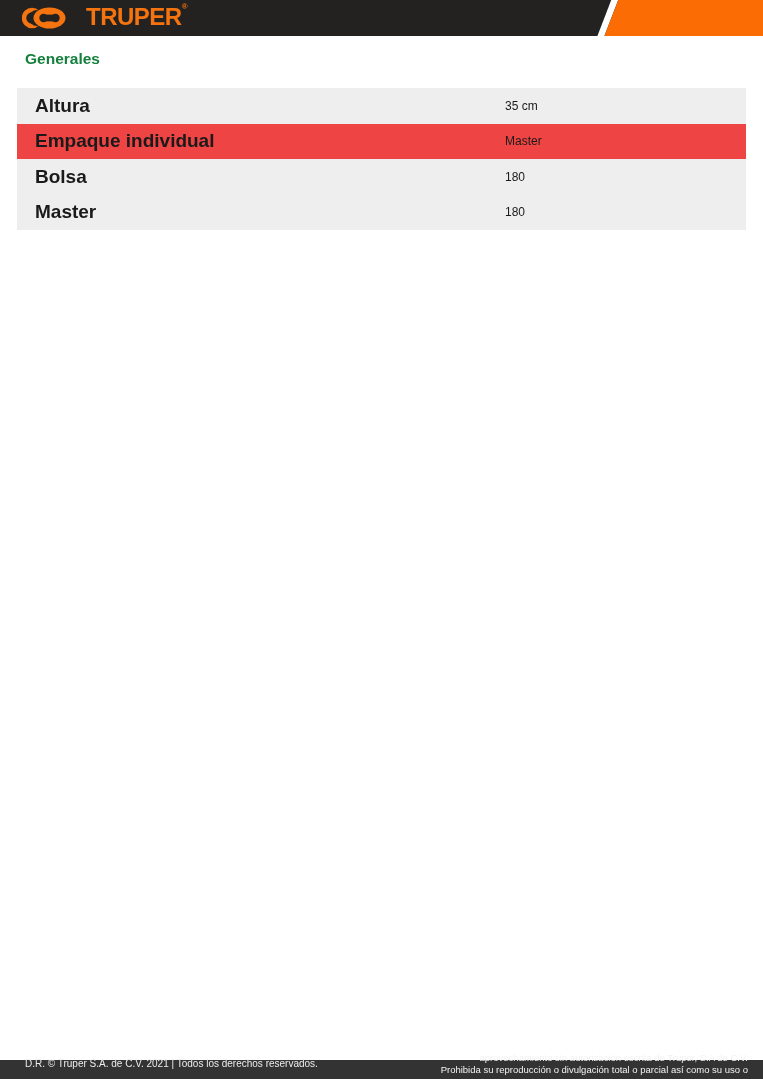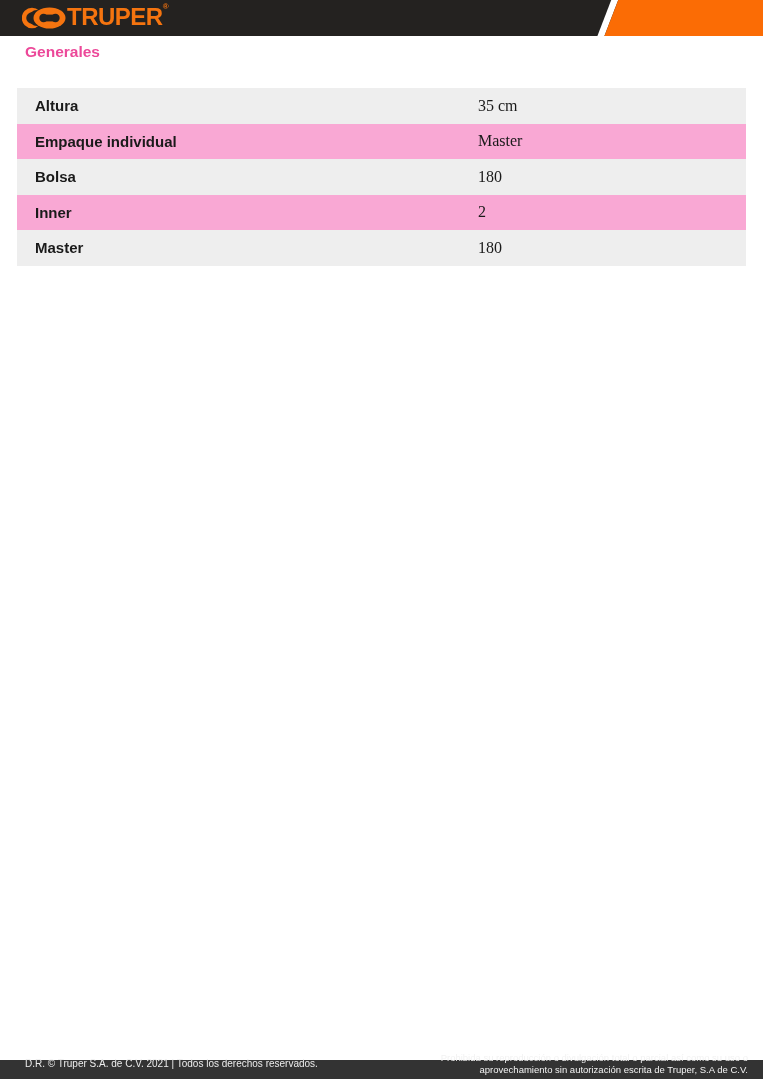--- a/index.html
+++ b/index.html
@@ -22,21 +22,21 @@
     width: 763px; height: 36px;
     background: #242220;
     overflow: hidden;
   }
   .logo {
     position: absolute;
     left: 22px; top: 0;
     height: 36px;
     display: flex;
     align-items: center;
-    gap: 1px;
+    gap: 20px;
   }
   .logo-icon { display: block; }
   .logo-word {
     color: #f5740f;
     font-size: 24px;
     font-weight: 800;
     letter-spacing: -0.5px;
     line-height: 1;
     position: relative;
     top: -1px;
@@ -61,52 +61,51 @@
     left: 619px; top: -2px;
     width: 220px; height: 42px;
     background: #fb6c05;
     transform: skewX(-21deg);
     transform-origin: 0 0;
   }
 
   
   .section-title {
     position: absolute;
-    left: 25px; top: 43px;
+    left: 25px; top: 50px;
     font-size: 15.5px;
     font-weight: 700;
-    color: #ec4899;
+    color: #15803d;
   }
   .spec-table {
     position: absolute;
     left: 17px; top: 88px;
     width: 729px;
   }
   .spec-row {
     position: relative;
     height: 35.5px;
     display: flex;
     align-items: center;
   }
   .spec-row.odd { background: #eeeeee; }
-  .spec-row.even { background: #f9a8d4; }
+  .spec-row.even { background: #ef4444; }
   .spec-label {
     position: absolute;
     left: 18px;
-    font-size: 15px;
+    font-size: 19px;
     font-weight: 700;
     color: #1a1a1a;
   }
   .spec-value {
     position: absolute;
-    left: 461px;
-    font-size: 16px;
+    left: 488px;
+    font-size: 12px;
     font-weight: 400;
     color: #1a1a1a;
-    font-family: Liberation Serif, serif;
   }
 
   
   .footer {
     position: absolute;
     left: 0; bottom: 0;
     width: 763px; height: 19px;
     background: #333333;
     display: flex;
     align-items: center;
@@ -157,31 +156,27 @@
         <span class="spec-value">35 cm</span>
       </div>
       <div class="spec-row even">
         <span class="spec-label">Empaque individual</span>
         <span class="spec-value">Master</span>
       </div>
       <div class="spec-row odd">
         <span class="spec-label">Bolsa</span>
         <span class="spec-value">180</span>
       </div>
-      <div class="spec-row even">
-        <span class="spec-label">Inner</span>
-        <span class="spec-value">2</span>
-      </div>
       <div class="spec-row odd">
         <span class="spec-label">Master</span>
         <span class="spec-value">180</span>
       </div>
     </div>
 
   <div class="footer">
     <div class="footer-left">D.R. © Truper S.A. de C.V. 2021 | Todos los derechos reservados.</div>
     <div class="footer-right">
+      <div>aprovechamiento sin autorización escrita de Truper, S.A de C.V.</div>
       <div>Prohibida su reproducción o divulgación total o parcial así como su uso o</div>
-      <div>aprovechamiento sin autorización escrita de Truper, S.A de C.V.</div>
     </div>
   </div>
 
 </div>
 
 </body></html>

